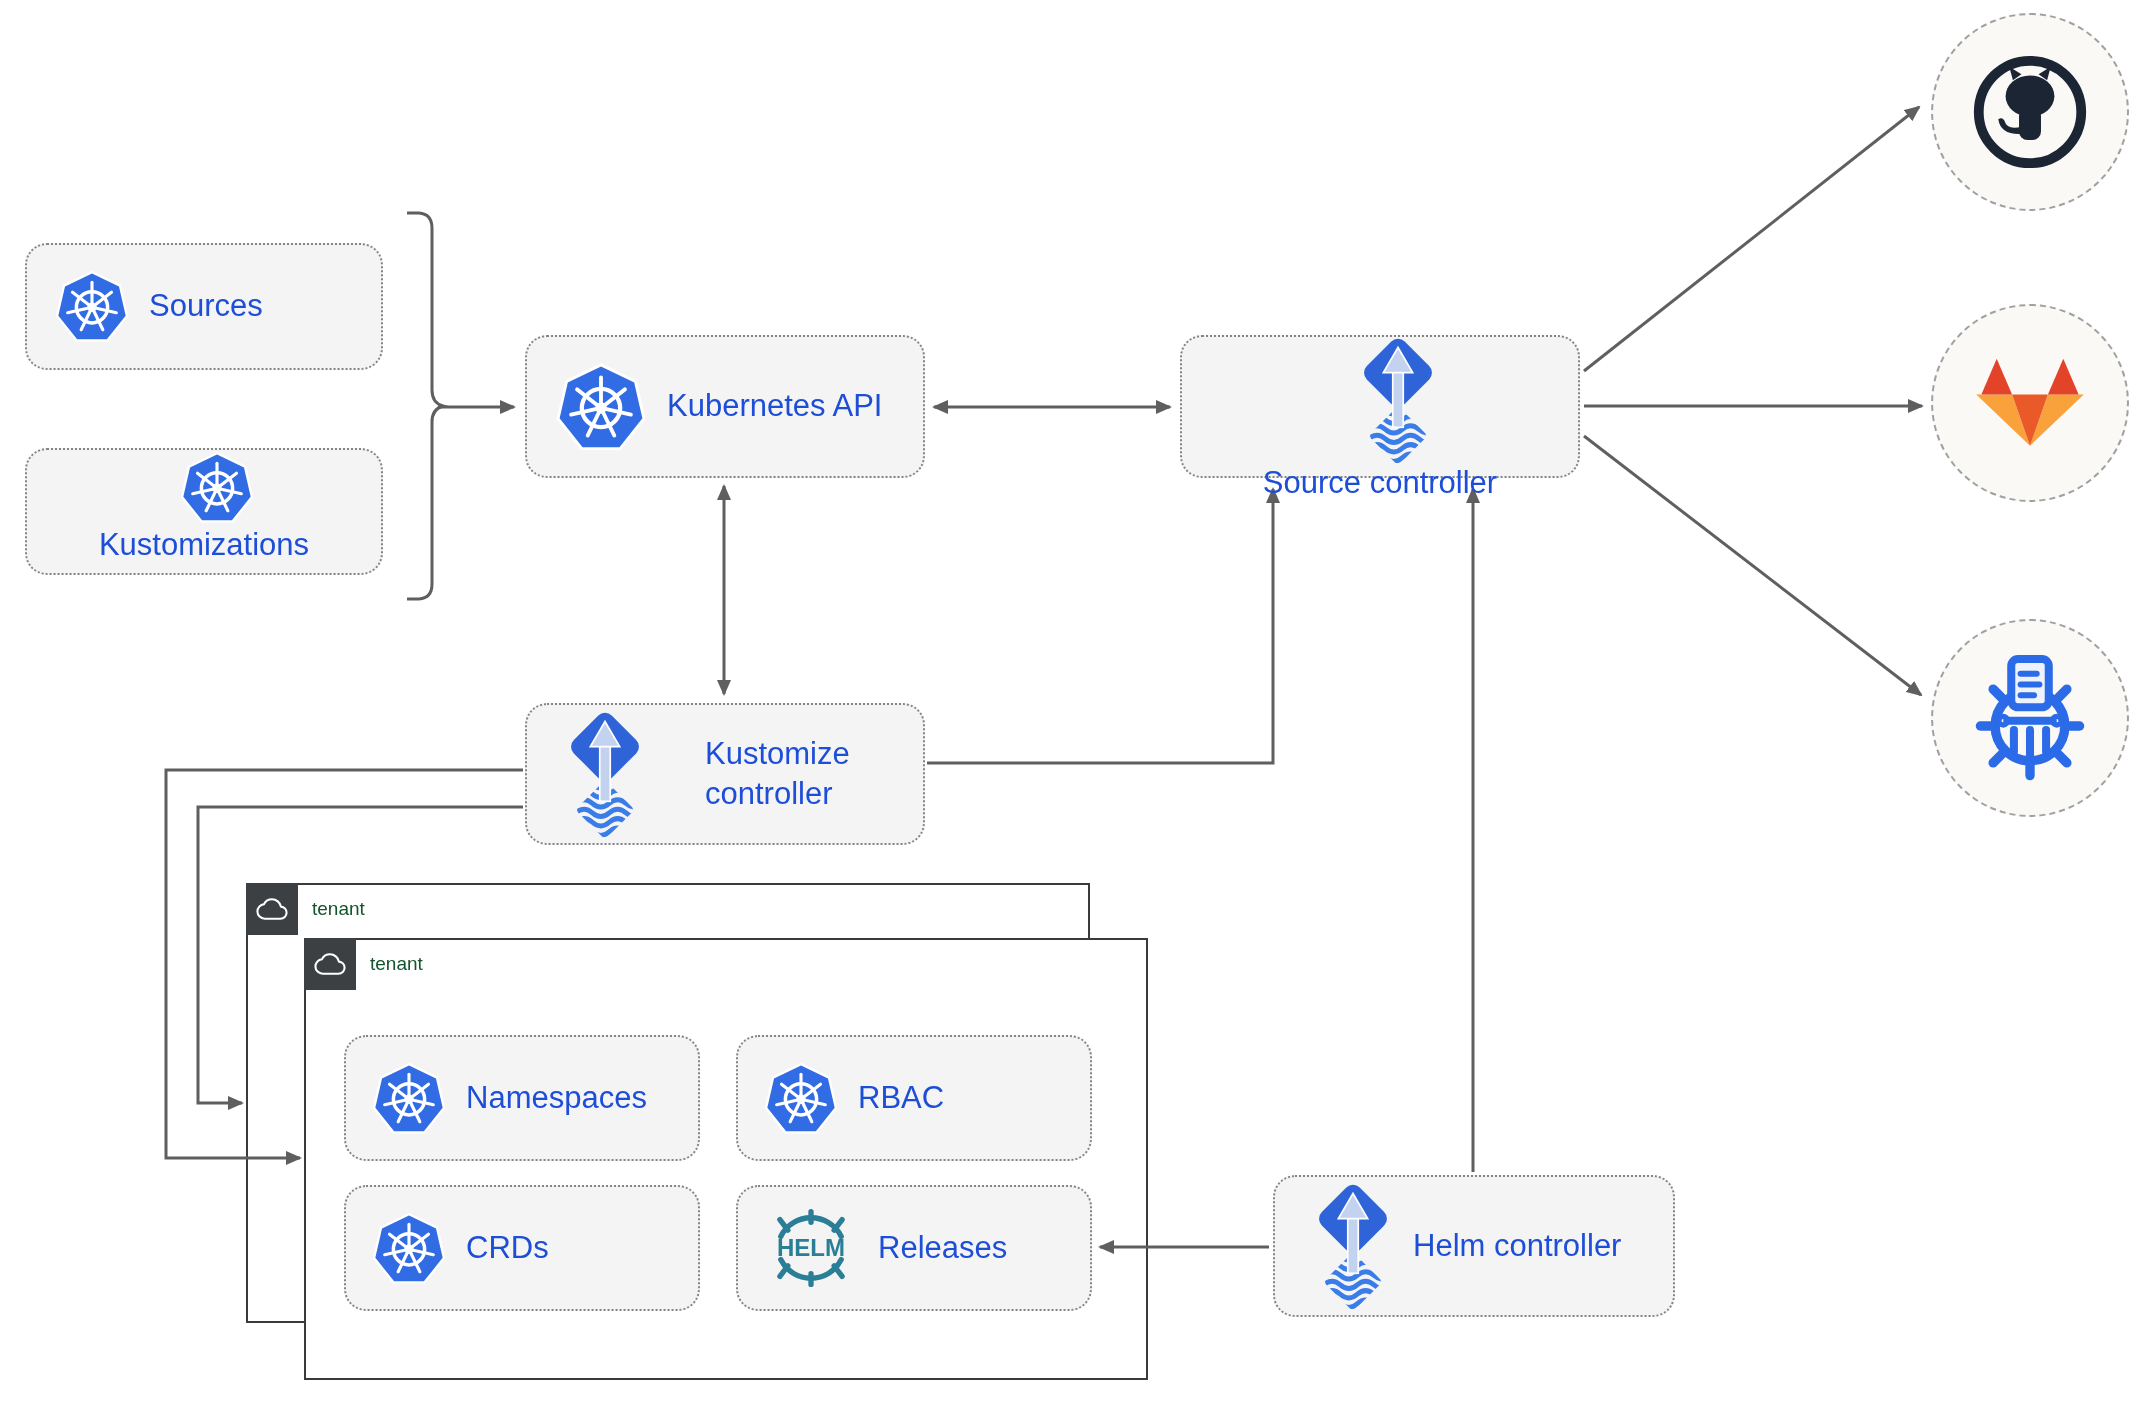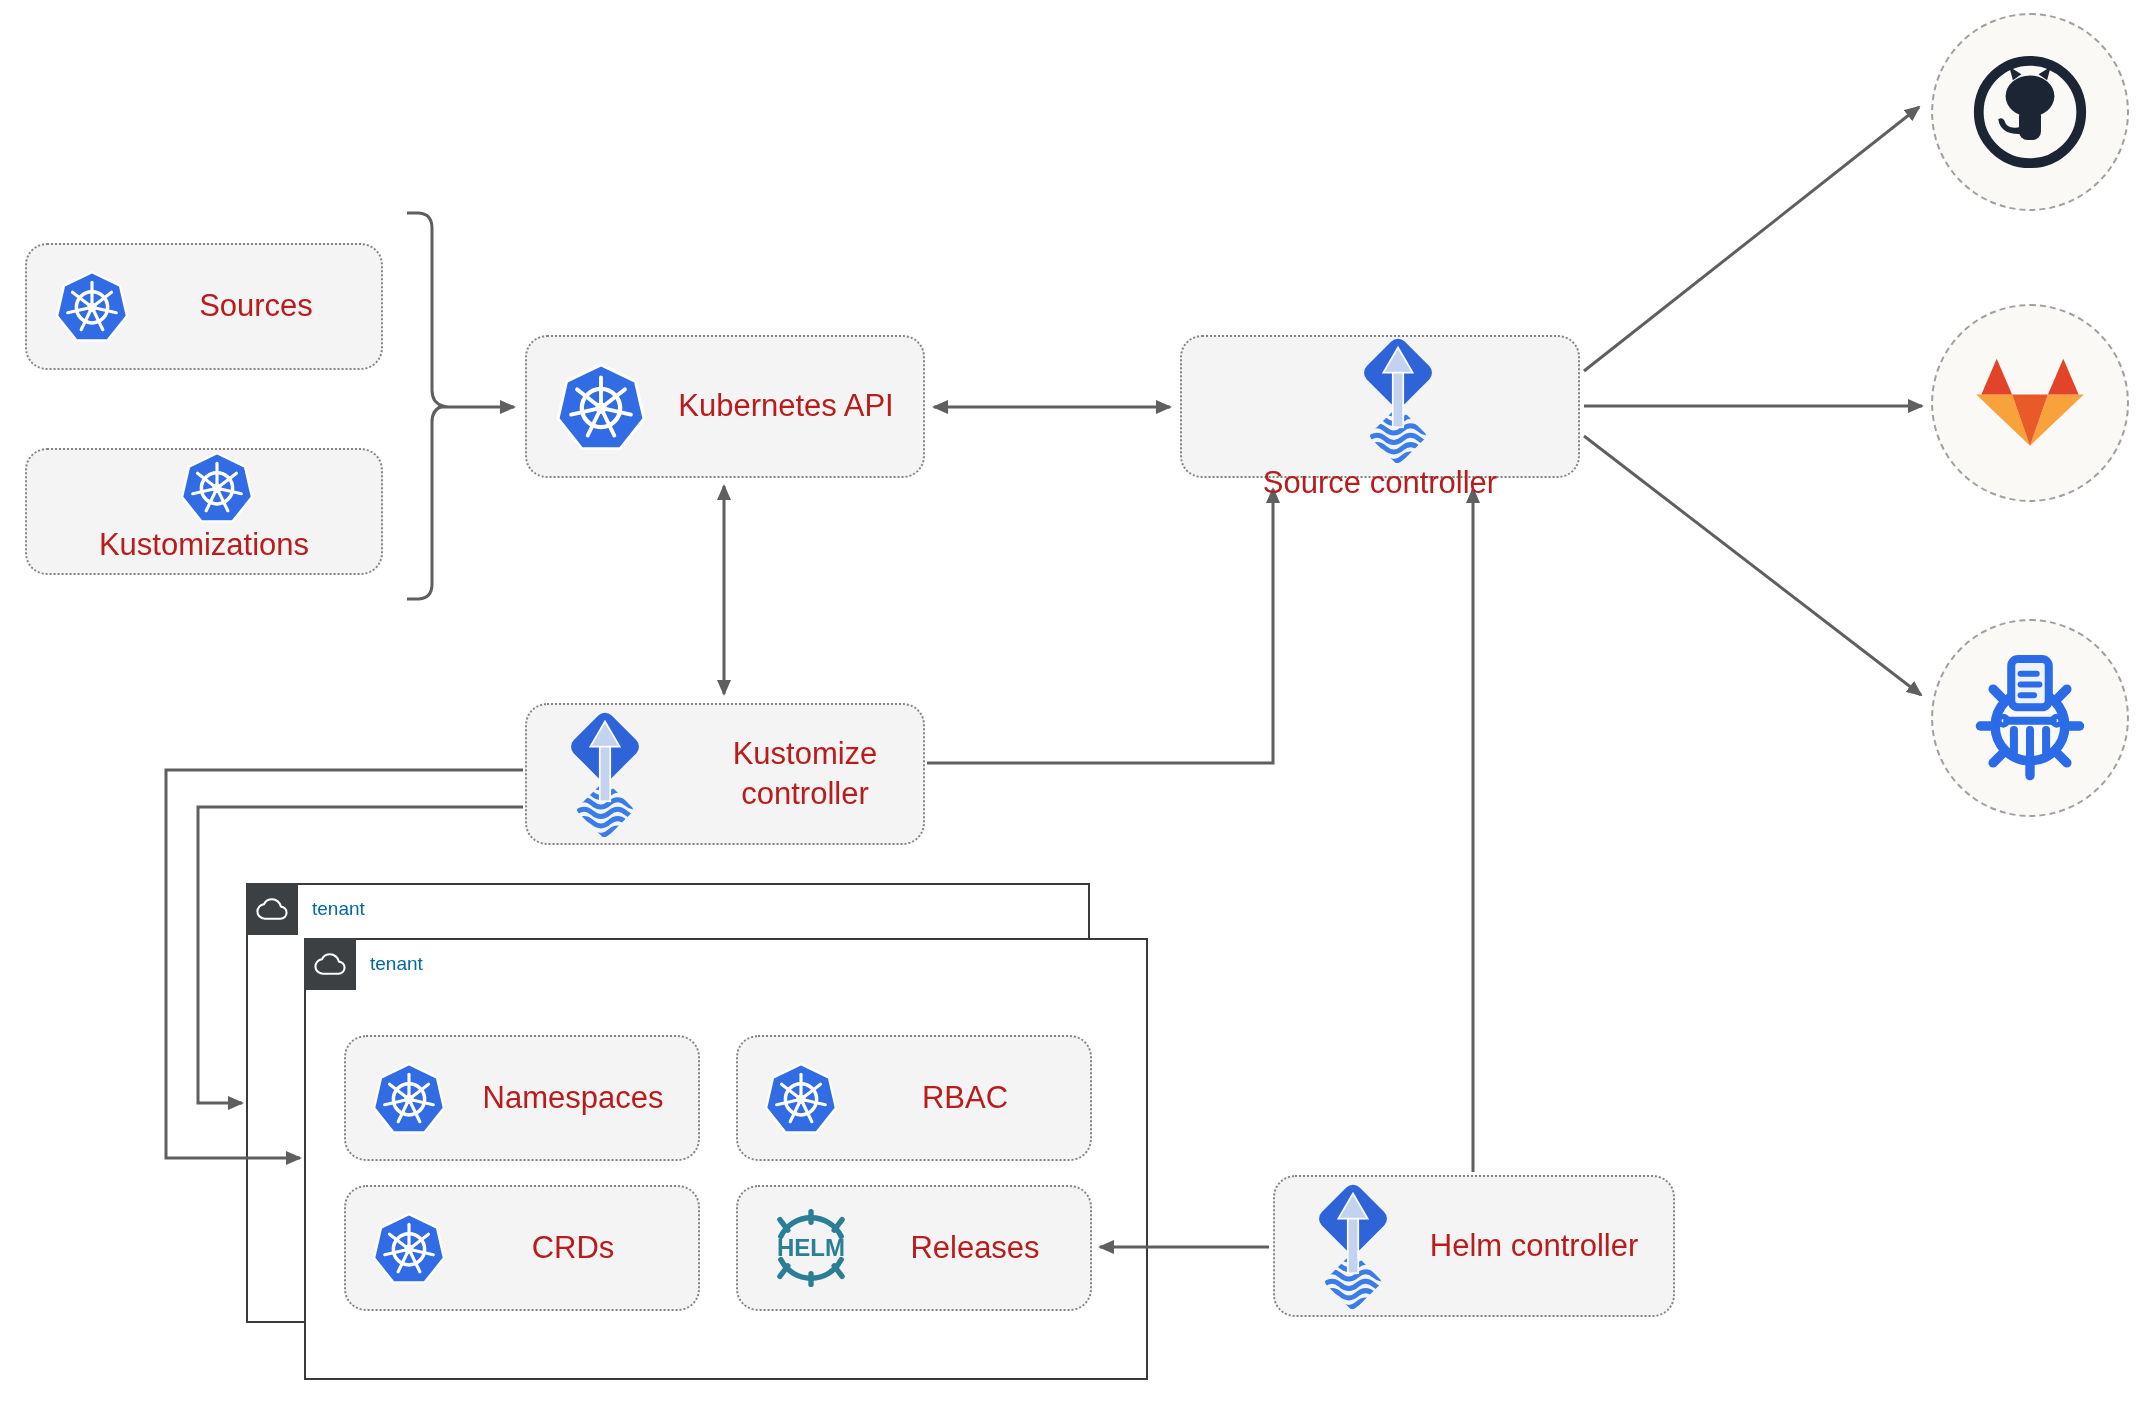--- a/index.html
+++ b/index.html
@@ -3,24 +3,24 @@
 <meta charset="utf-8">
 <style>
   html,body{margin:0;padding:0;background:#ffffff;}
   #canvas{position:relative;width:2144px;height:1407px;background:#ffffff;overflow:hidden;
           font-family:"Liberation Sans","DejaVu Sans",sans-serif;}
   .wires{position:absolute;left:0;top:0;z-index:2;}
   .tenant{position:absolute;background:#ffffff;border:2px solid #3a3a3a;box-sizing:border-box;z-index:1;}
   .thead{position:absolute;left:-2px;top:-2px;width:52px;height:52px;background:#3c4043;
          display:flex;align-items:center;justify-content:center;}
   .tlabel{position:absolute;left:64px;top:-2px;height:52px;display:flex;align-items:center;
-          font-size:19px;color:#0369a1;}
+          font-size:19px;color:#14532d;}
   .nbox{position:absolute;background:#f4f4f4;border:2px dotted #848484;border-radius:22px;
         display:flex;align-items:center;box-sizing:border-box;z-index:3;}
-  .nbox .lbl{flex:1;text-align:center;font-size:31px;color:#b91c1c;line-height:1.3;padding:0 18px;}
+  .nbox .lbl{flex:1;font-size:31px;color:#1d4ed8;line-height:1.3;padding:0 18px;}
   .nbox .two{max-width:210px;margin:0 auto;}
   .icon{flex:0 0 auto;display:flex;align-items:center;justify-content:center;}
   .circ{position:absolute;width:194px;height:194px;border-radius:50%;border:2px dashed #a0a0a0;
         background:#faf9f6;display:flex;align-items:center;justify-content:center;
         box-sizing:content-box;z-index:3;}
 </style>
 </head>
 <body>
 
 <div id="canvas">

